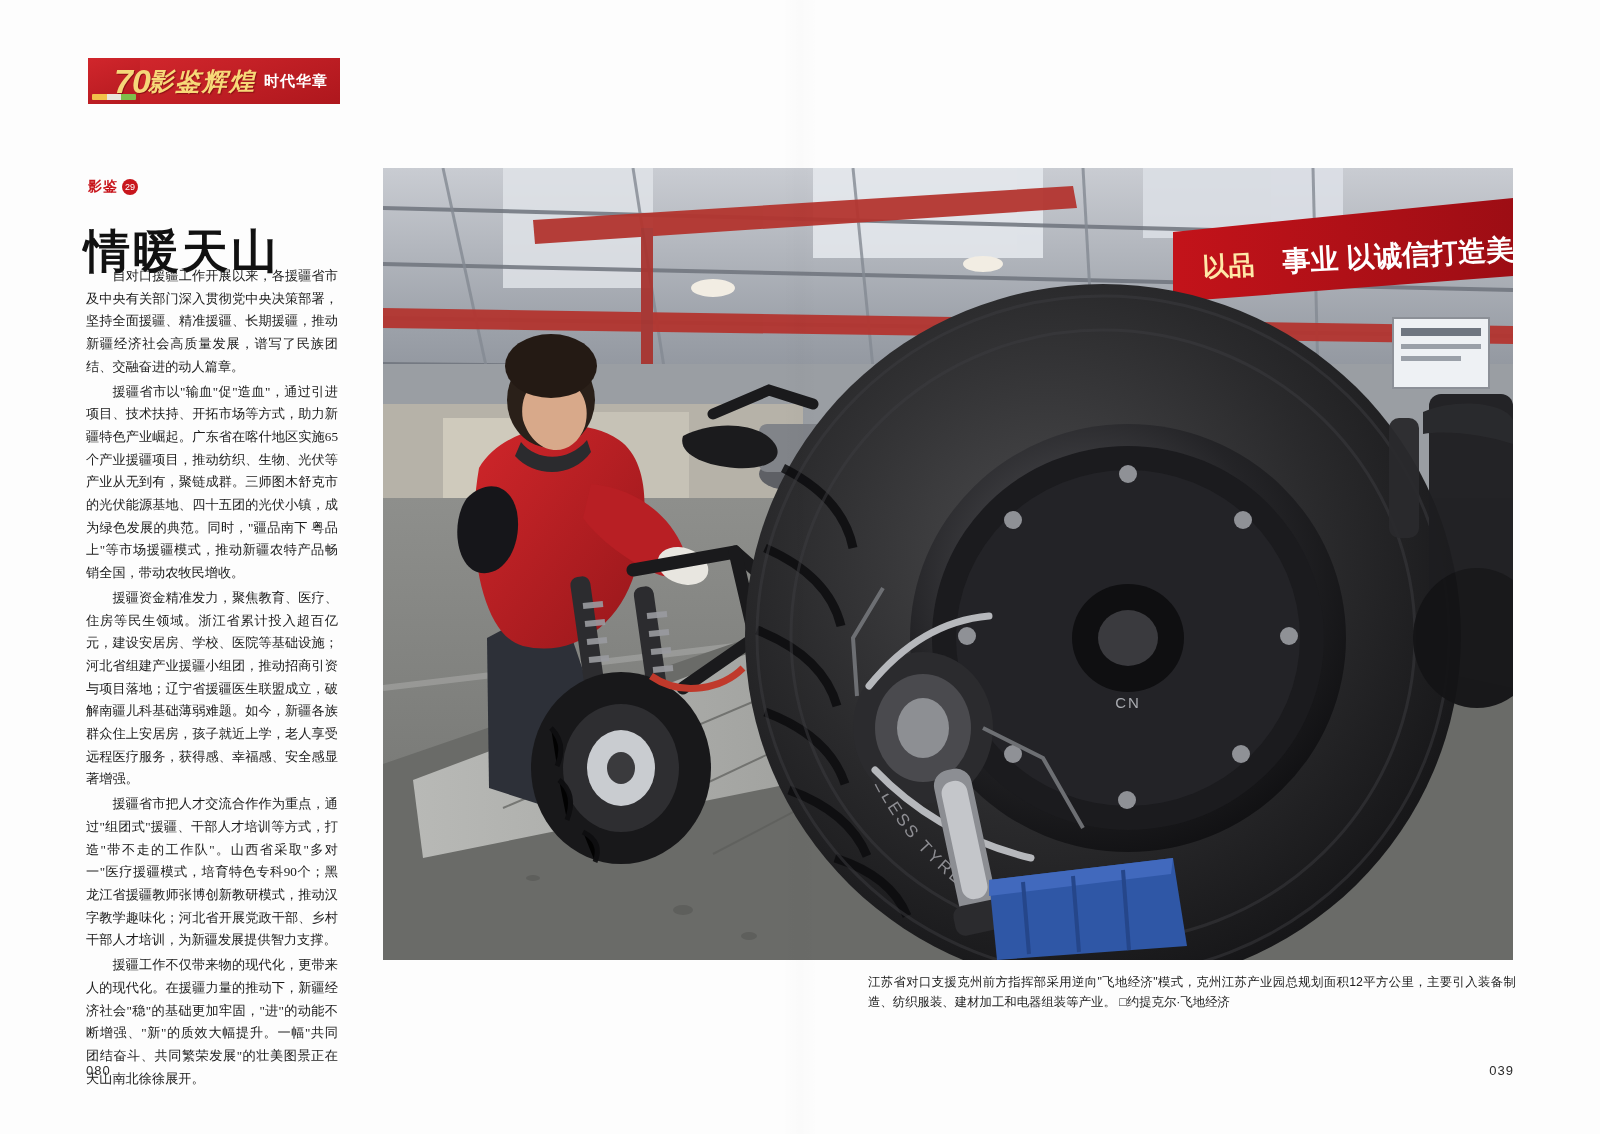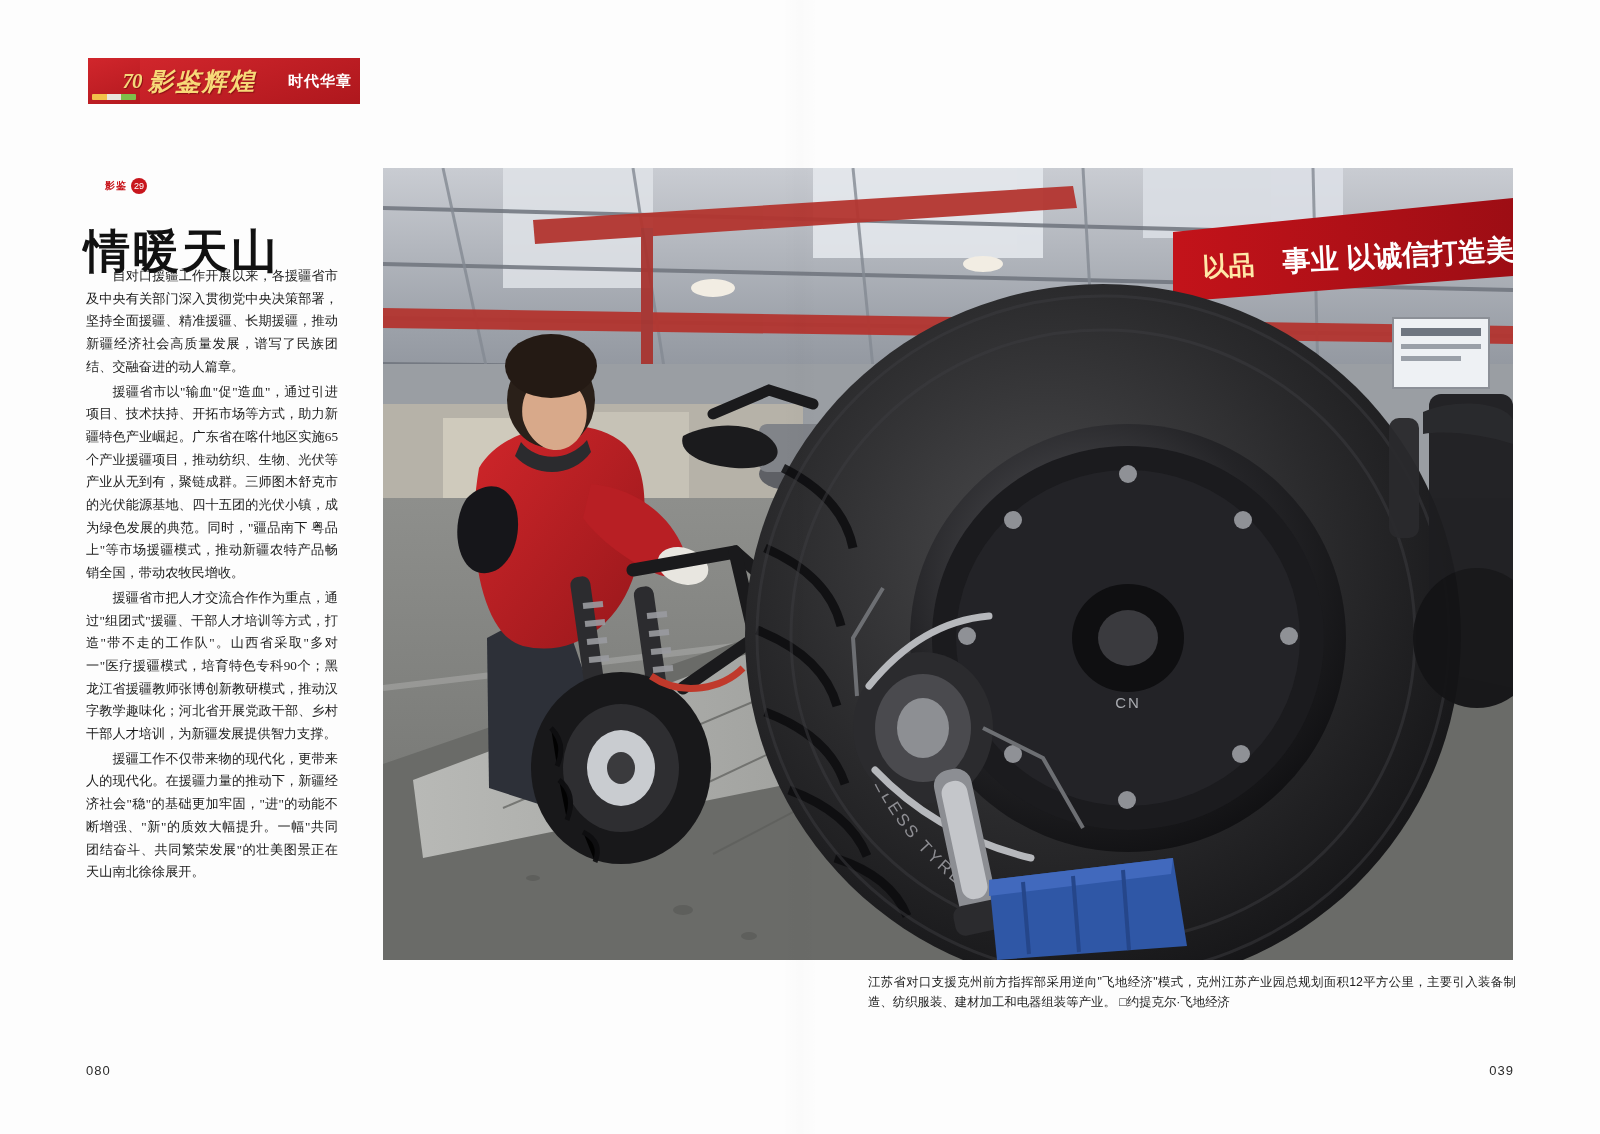--- a/index.html
+++ b/index.html
@@ -36,22 +36,22 @@
   .masthead .logo-block {
     width: 52px;
     background: linear-gradient(160deg, #d1262c 0%, #b3191f 100%);
     position: relative;
     display: flex;
     align-items: center;
     justify-content: center;
   }
   .masthead .logo-block .num {
     color: #f5d77a;
-    font-family: Liberation Serif, serif;
-    font-size: 21px;
+    font-family: Liberation Sans, sans-serif;
+    font-size: 34px;
     font-weight: bold;
     font-style: italic;
     letter-spacing: -1px;
     line-height: 1;
     text-shadow: 1px 1px 0 #8d1015;
     margin-left: 36px;
   }
   .masthead .logo-block .ribbon {
     position: absolute;
     bottom: 4px;
@@ -80,39 +80,37 @@
     white-space: nowrap;
     text-shadow: 1px 1px 1px rgba(120,10,14,0.7);
   }
   .masthead .sub {
     color: #ffffff;
     font-family: "Liberation Sans", sans-serif;
     font-size: 15px;
     font-weight: bold;
     letter-spacing: 1px;
     white-space: nowrap;
-    margin-left: 24px;
   }
 
   
   .kicker {
     position: absolute;
     left: 88px;
     top: 178px;
     display: flex;
     align-items: center;
     gap: 4px;
   }
   .kicker .kicker-text {
     color: #c8161d;
     font-family: "Liberation Sans", sans-serif;
-    font-size: 10px;
+    font-size: 14px;
     font-weight: bold;
     letter-spacing: 1px;
-    margin-left: 17px;
   }
   .kicker .kicker-badge {
     width: 16px;
     height: 16px;
     border-radius: 50%;
     background: #c8161d;
     color: #fff;
     font-family: "Liberation Sans", sans-serif;
     font-size: 9px;
     display: flex;
@@ -222,20 +220,21 @@
   <div class="kicker">
     <span class="kicker-text">影鉴</span>
     <span class="kicker-badge">29</span>
   </div>
 
   <h1 class="headline">情暖天山</h1>
 
   <div class="article">
     <p>自对口援疆工作开展以来，各援疆省市及中央有关部门深入贯彻党中央决策部署，坚持全面援疆、精准援疆、长期援疆，推动新疆经济社会高质量发展，谱写了民族团结、交融奋进的动人篇章。</p>
     <p>援疆省市以"输血"促"造血"，通过引进项目、技术扶持、开拓市场等方式，助力新疆特色产业崛起。广东省在喀什地区实施65个产业援疆项目，推动纺织、生物、光伏等产业从无到有，聚链成群。三师图木舒克市的光伏能源基地、四十五团的光伏小镇，成为绿色发展的典范。同时，"疆品南下 粤品上"等市场援疆模式，推动新疆农特产品畅销全国，带动农牧民增收。</p>
+    <p>援疆资金精准发力，聚焦教育、医疗、住房等民生领域。浙江省累计投入超百亿元，建设安居房、学校、医院等基础设施；河北省组建产业援疆小组团，推动招商引资与项目落地；辽宁省援疆医生联盟成立，破解南疆儿科基础薄弱难题。如今，新疆各族群众住上安居房，孩子就近上学，老人享受远程医疗服务，获得感、幸福感、安全感显著增强。</p>
     <p>援疆省市把人才交流合作作为重点，通过"组团式"援疆、干部人才培训等方式，打造"带不走的工作队"。山西省采取"多对一"医疗援疆模式，培育特色专科90个；黑龙江省援疆教师张博创新教研模式，推动汉字教学趣味化；河北省开展党政干部、乡村干部人才培训，为新疆发展提供智力支撑。</p>
     <p>援疆工作不仅带来物的现代化，更带来人的现代化。在援疆力量的推动下，新疆经济社会"稳"的基础更加牢固，"进"的动能不断增强、"新"的质效大幅提升。一幅"共同团结奋斗、共同繁荣发展"的壮美图景正在天山南北徐徐展开。</p>
   </div>
 
   <div class="photo">
     <svg width="1130" height="792" viewBox="0 0 1130 792" xmlns="http://www.w3.org/2000/svg" role="img">
       <defs>
         <linearGradient id="ceil" x1="0" y1="0" x2="0" y2="1">
           <stop offset="0%" stop-color="#c9ccd2"></stop>
           <stop offset="55%" stop-color="#9ba0a8"></stop>

